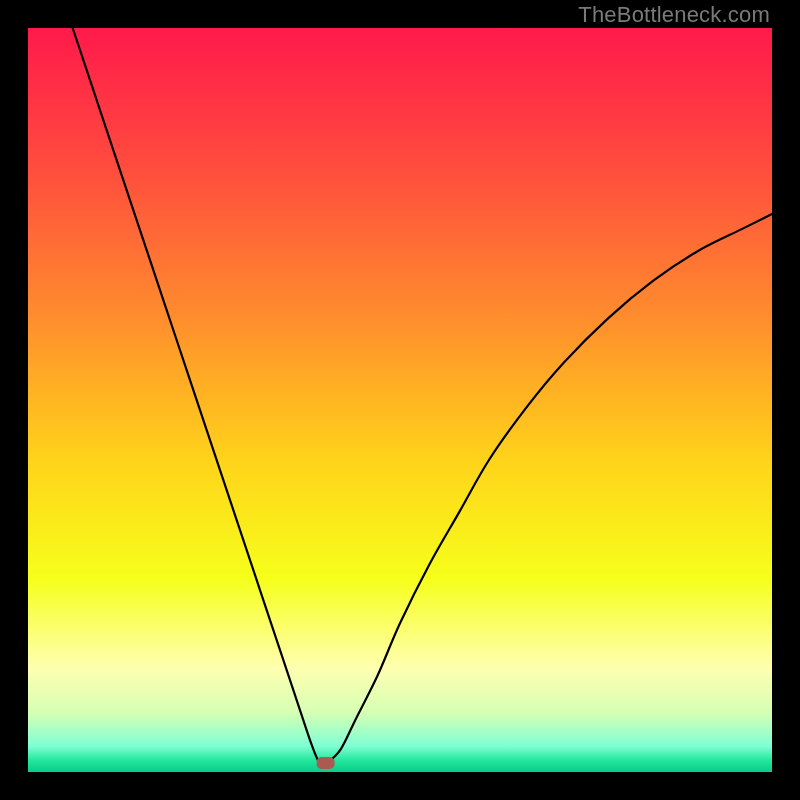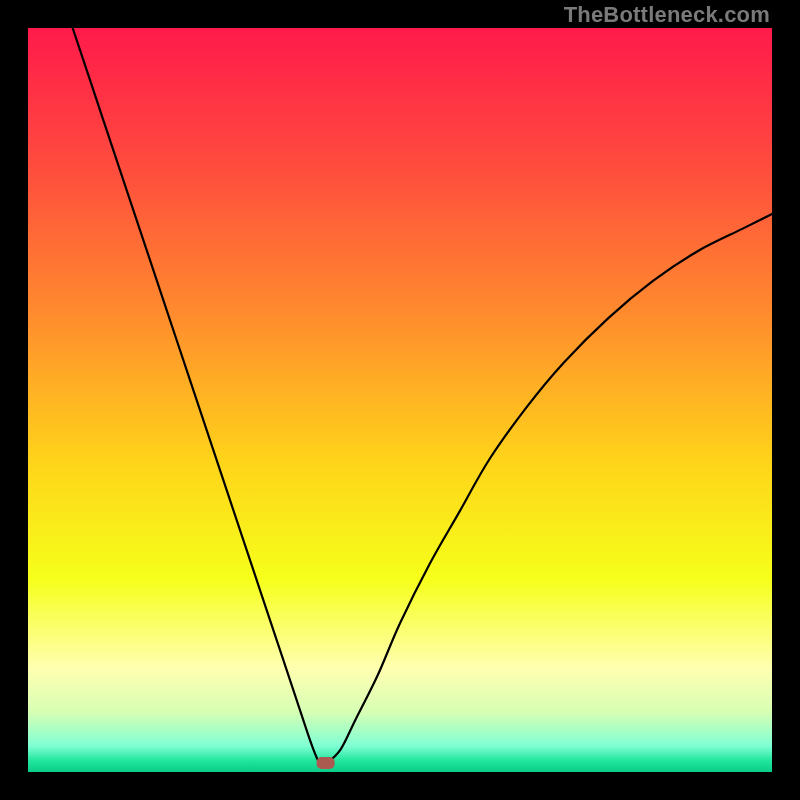--- a/index.html
+++ b/index.html
@@ -25,21 +25,21 @@
     top: 0;
     width: 744px;
     height: 744px;
   }
   .watermark {
     position: absolute;
     top: 2px;
     right: 30px;
     color: #7a7a7a;
     font-size: 22px;
-    font-weight: 700;
+    font-weight: 400;
     letter-spacing: 0.2px;
     user-select: none;
   }
   svg { display: block; }
 </style>
 </head>
 <body>
 
 <div class="watermark">TheBottleneck.com</div>
 

